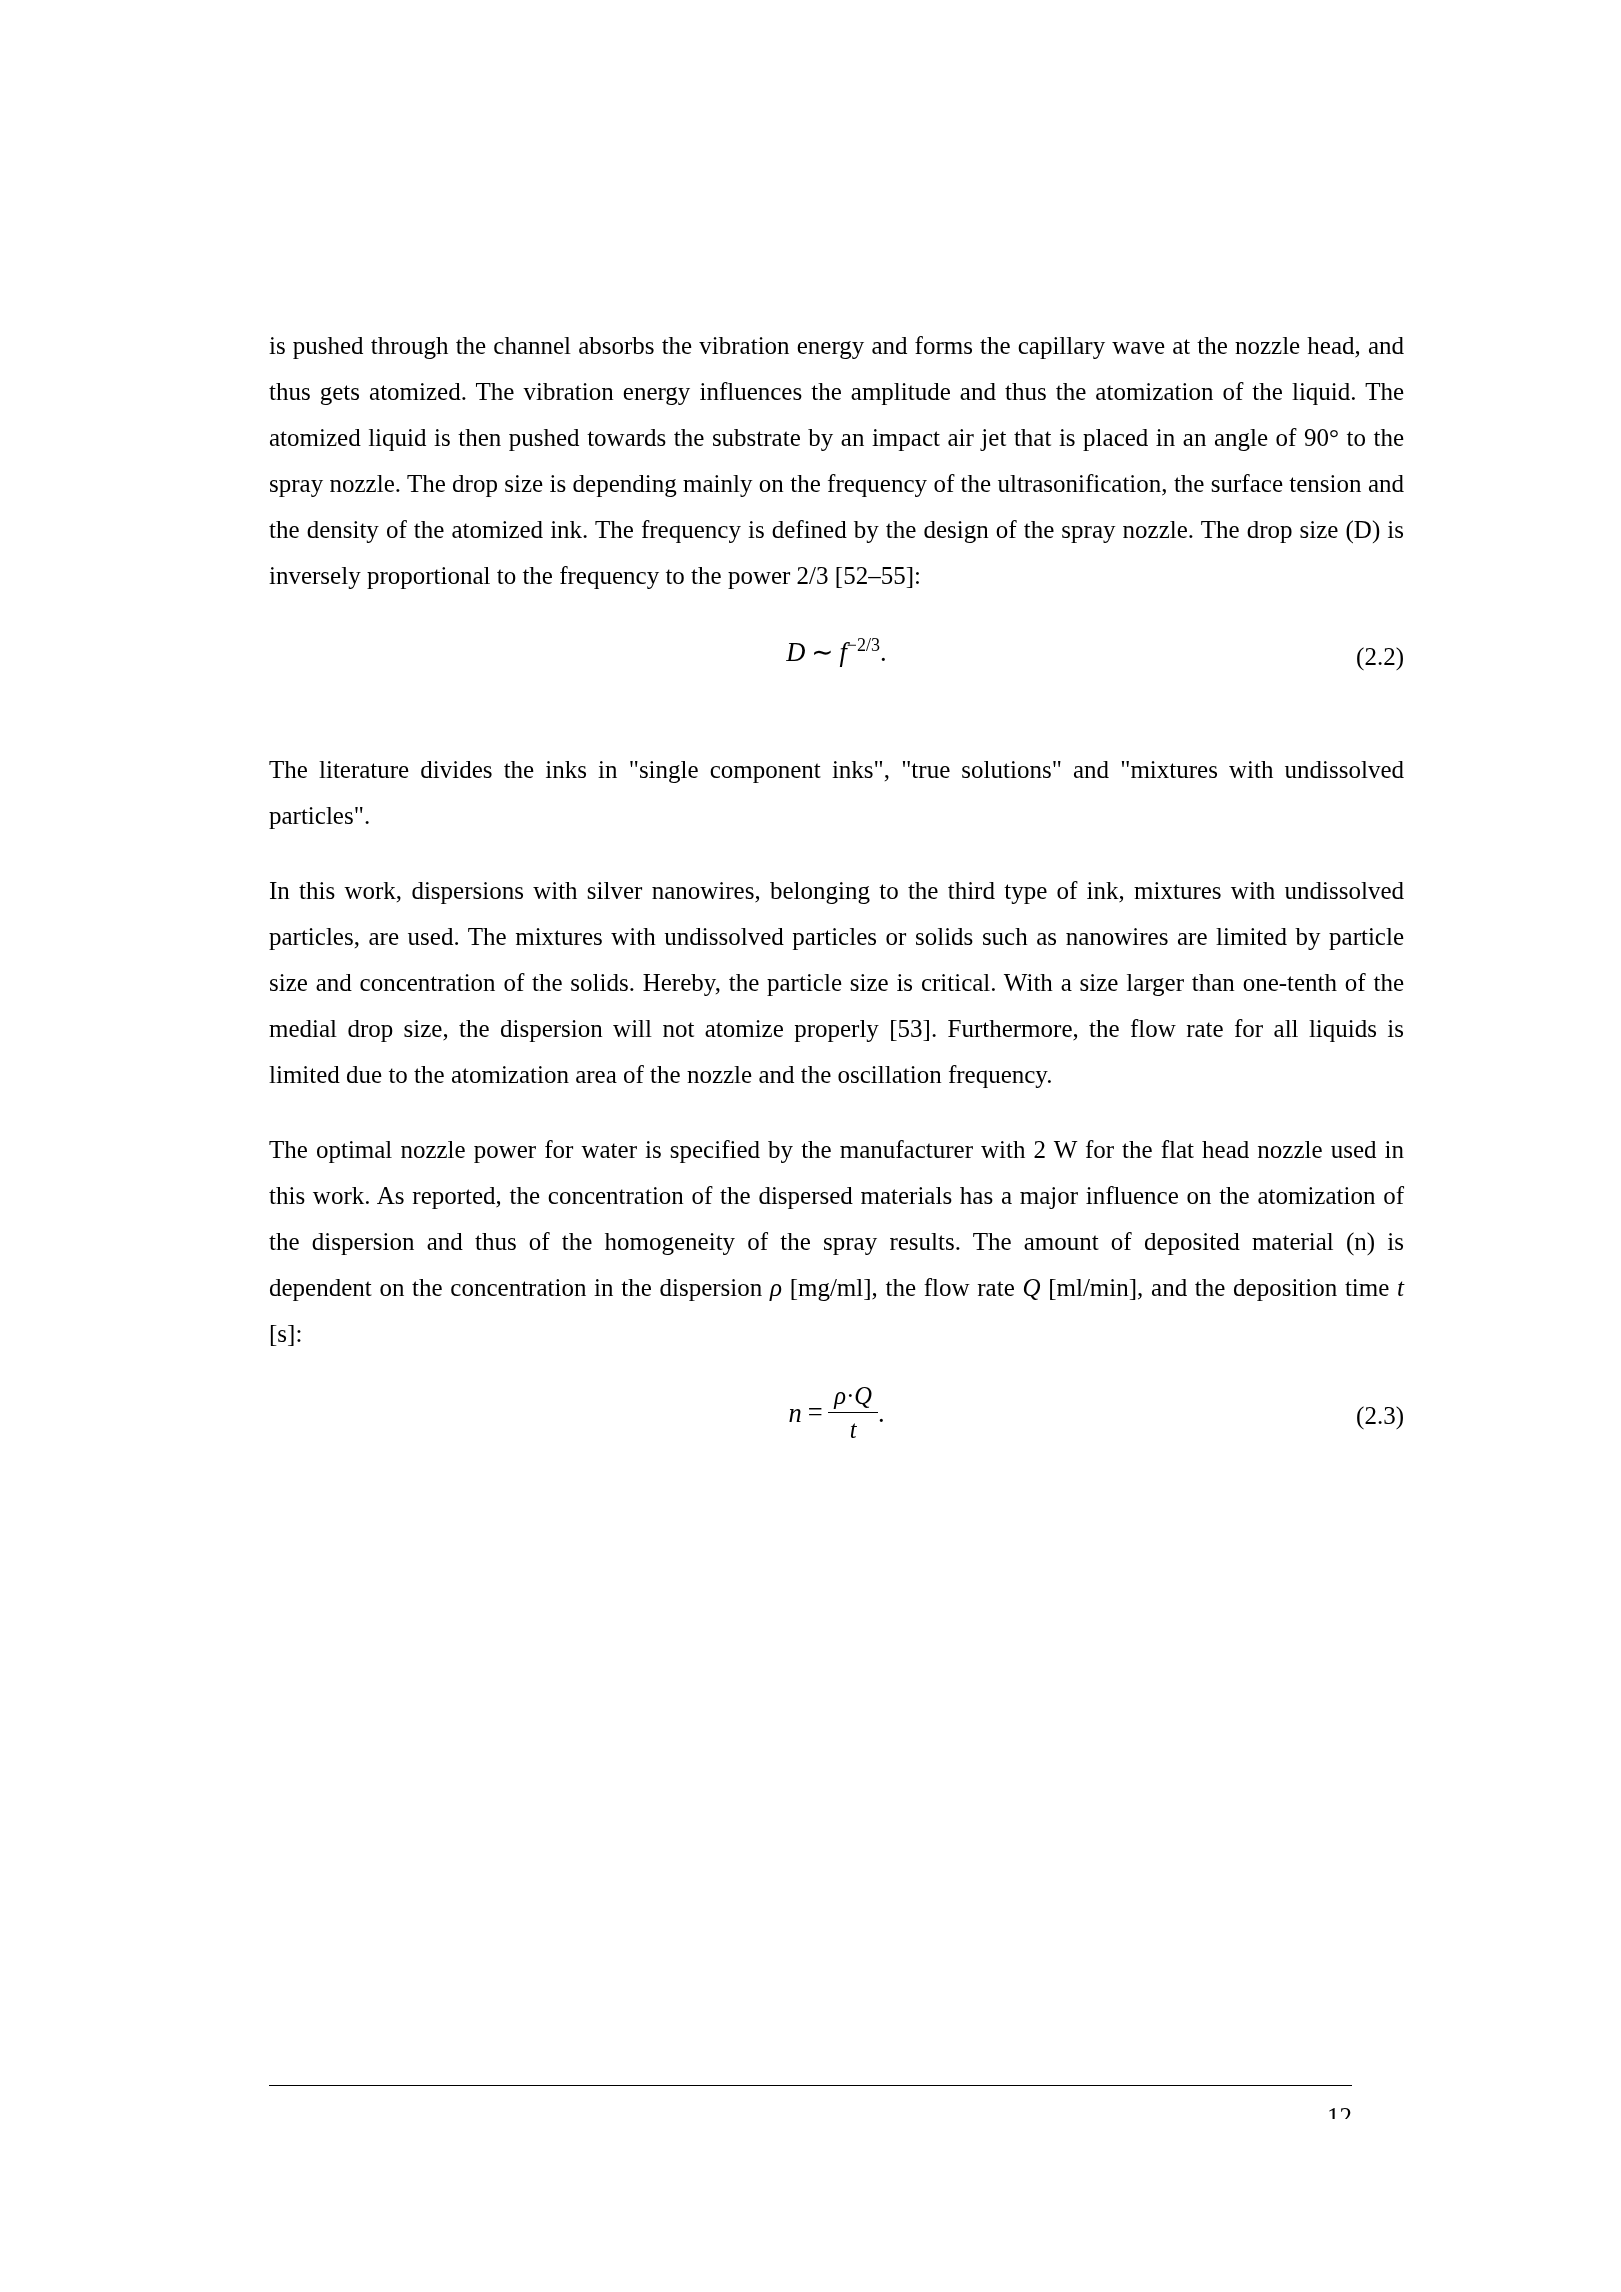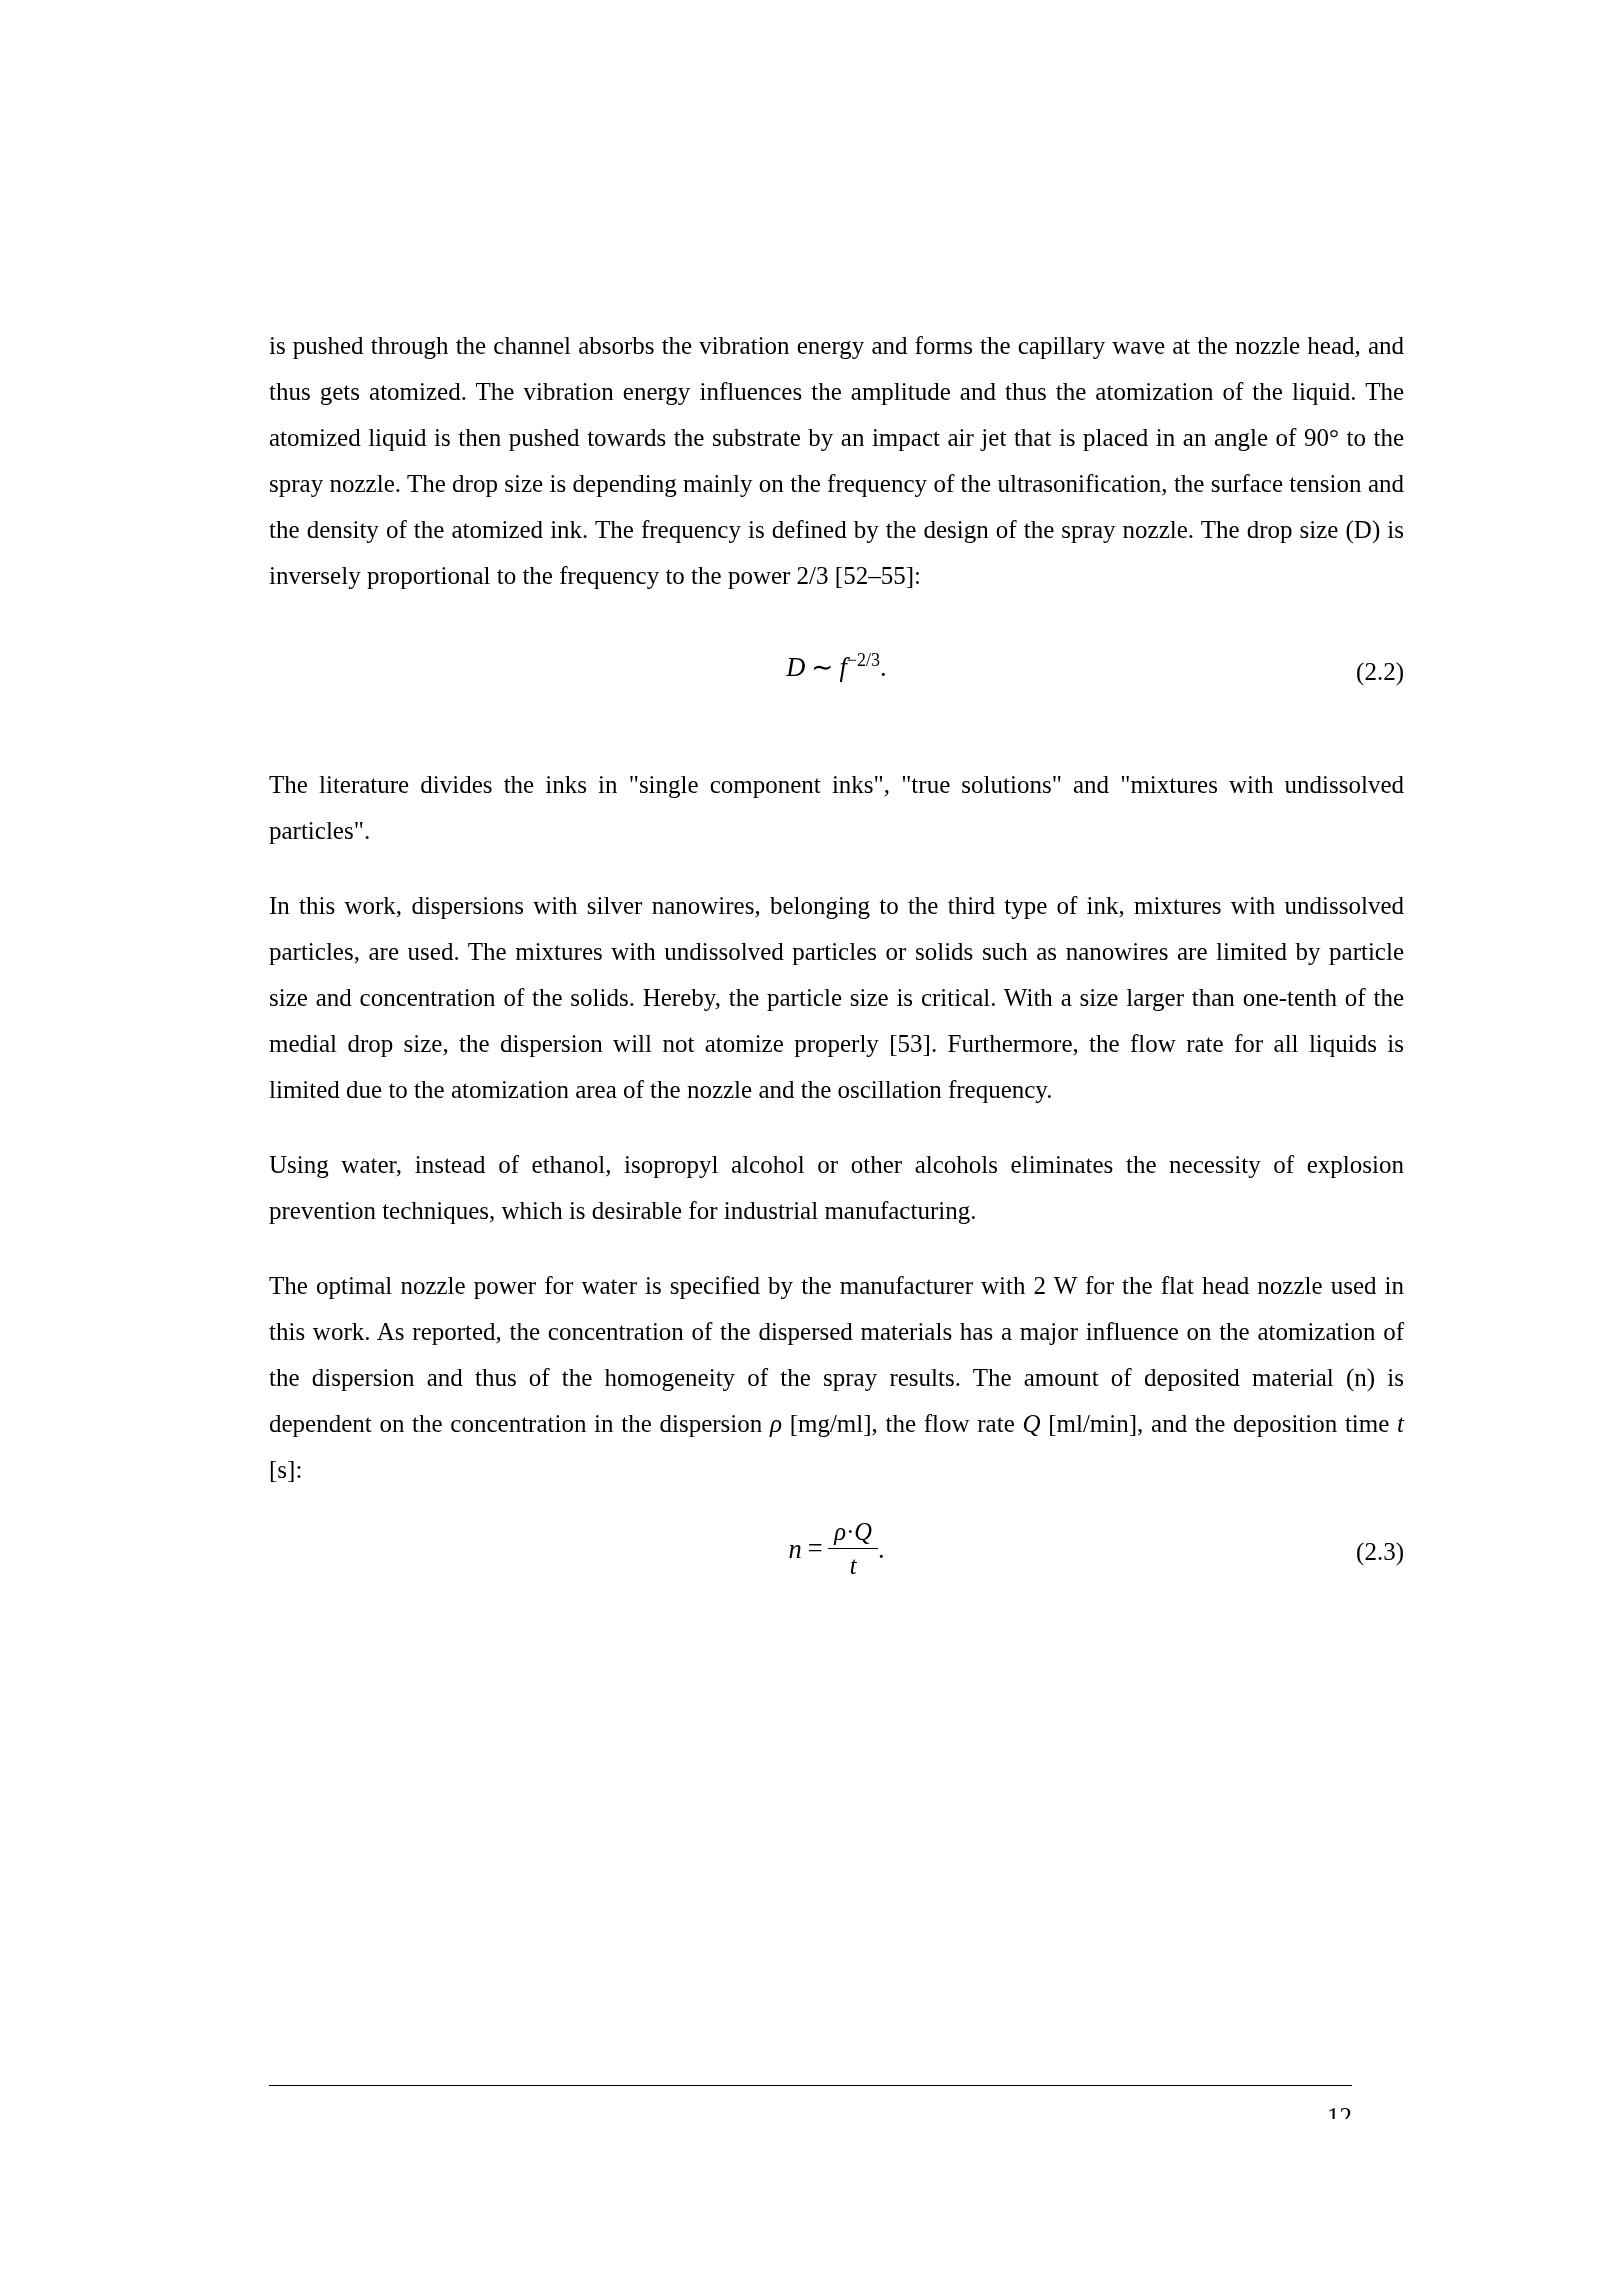--- a/index.html
+++ b/index.html
@@ -28,21 +28,21 @@
     line-height: 46px;
     text-align: justify;
     text-justify: inter-word;
     hyphens: manual;
   }
   p.tight {
     margin-bottom: 25.5px;
   }
   .equation-block {
     position: relative;
-    margin: 51px 0 53px 0;
+    margin: 36px 0 53px 0;
     height: 59px;
   }
   .equation-block.eq23 {
     margin: 7.8px 0 0 0;
     height: 78px;
   }
   .eq-center {
     position: absolute;
     left: 0;
     right: 0;
@@ -118,21 +118,20 @@
       <div class="eq-center">
         <span class="mi">D</span><span class="sim">∼</span><span class="mi">f</span><sup class="exp">−2/3</sup><span>.</span>
       </div>
       <div class="eq-number">(2.2)</div>
     </div>
 
     <p class="body-text">The literature divides the inks in "single component inks", "true solutions" and "mixtures with undissolved particles".</p>
 
     <p class="body-text">In this work, dispersions with silver nanowires, belonging to the third type of ink, mixtures with undissolved particles, are used. The mixtures with undissolved particles or solids such as nanowires are limited by particle size and concentration of the solids. Hereby, the particle size is critical. With a size larger than one-tenth of the medial drop size, the dispersion will not atomize properly [53]. Furthermore, the flow rate for all liquids is limited due to the atomization area of the nozzle and the oscillation frequency.</p>
 
-    <p class="body-text">Using water, instead of ethanol, isopropyl alcohol or other alcohols eliminates the necessity of explosion prevention techniques, which is desirable for industrial manufacturing.</p>
 
     <p class="body-text tight"><span>The optimal nozzle power for water is specified by the manufacturer with 2 W for the flat head nozzle used in this work. As reported, the concentration of the dispersed materials has a major influence on the atomization of the dispersion and thus of the homogeneity of the spray results. The amount of deposited material (n) is dependent on the concentration in the dispersion </span><span class="mi">ρ</span><span> [mg/ml], the flow rate </span><span class="mi">Q</span><span> [ml/min], and the deposition time </span><span class="mi">t</span><span> [s]:</span></p>
 
     <div class="equation-block eq23">
       <div class="eq-center">
         <span class="mi">n</span><span class="sim">=</span><span class="frac"><span class="num"><span class="mi">ρ</span><span>·</span><span class="mi">Q</span></span><span class="den mi">t</span></span><span>.</span>
       </div>
       <div class="eq-number">(2.3)</div>
     </div>
 

